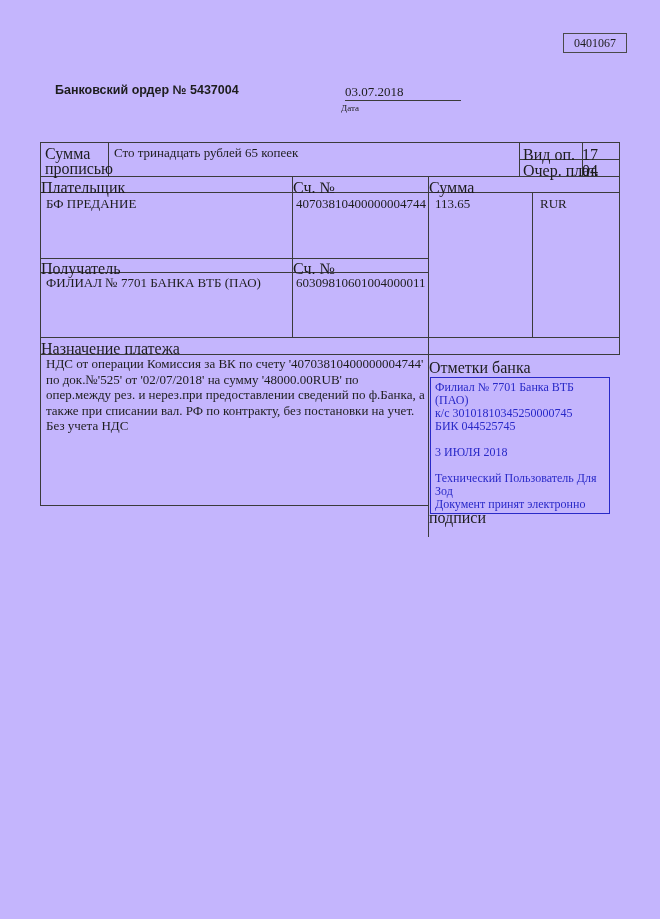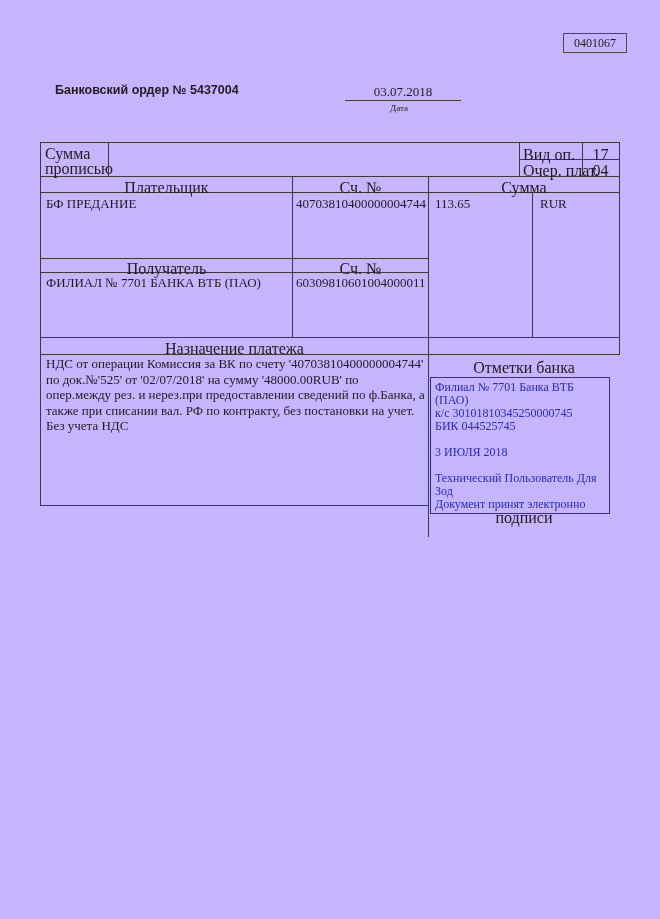--- a/index.html
+++ b/index.html
@@ -10,21 +10,21 @@
     background:#c4b5fd;
     font-family:"Liberation Serif","DejaVu Serif",serif;
     color:#1d1d1d;
     overflow:hidden;
   }
   .hline { position:absolute; height:1px; background:#3b3b3b; }
   .vline { position:absolute; width:1px;  background:#3b3b3b; }
   .t  { position:absolute; font-size:13px; line-height:1.1; white-space:nowrap; }
   .sm { font-size:16px; }
   .xs { font-size:9px; }
-  .ctr { text-align:center; }
+  .ctr { }
   .code-box {
     position:absolute; left:563px; top:33px; width:62px; height:18px;
     border:1px solid #4a4a4a;
     font-size:12px; line-height:18px; text-align:center;
   }
   .title {
     position:absolute; left:55px; top:83px;
     font-family:"Liberation Sans","DejaVu Sans",sans-serif;
     font-weight:bold; font-size:12.5px; white-space:nowrap;
   }
@@ -69,20 +69,21 @@
   <div class="vline" style="left:619px; top:142px; height:213px;"></div>
   <div class="vline" style="left:108px; top:142px; height:34px;"></div>
   <div class="vline" style="left:519px; top:142px; height:34px;"></div>
   <div class="vline" style="left:582px; top:142px; height:34px;"></div>
   <div class="vline" style="left:292px; top:176px; height:161px;"></div>
   <div class="vline" style="left:428px; top:176px; height:361px;"></div>
   <div class="vline" style="left:532px; top:192px; height:145px;"></div>
 
   <div class="t sm prelines" style="left:45px; top:146px; line-height:15px;">Сумма
 прописью</div>
+  <div class="t" style="left:114px; top:146px;">Сто тринадцать рублей 65 копеек</div>
   <div class="t sm" style="left:523px; top:146px;">Вид оп.</div>
   <div class="t sm ctr" style="left:582px; top:146px; width:37px;">17</div>
   <div class="t sm" style="left:523px; top:162px;">Очер. плат.</div>
   <div class="t sm ctr" style="left:582px; top:162px; width:37px;">04</div>
 
   <div class="t sm ctr" style="left:41px; top:179px; width:251px;">Плательщик</div>
   <div class="t sm ctr" style="left:293px; top:179px; width:135px;">Сч. №</div>
   <div class="t sm ctr" style="left:429px; top:179px; width:190px;">Сумма</div>
 
   <div class="t" style="left:46px; top:197px;">БФ ПРЕДАНИЕ</div>

